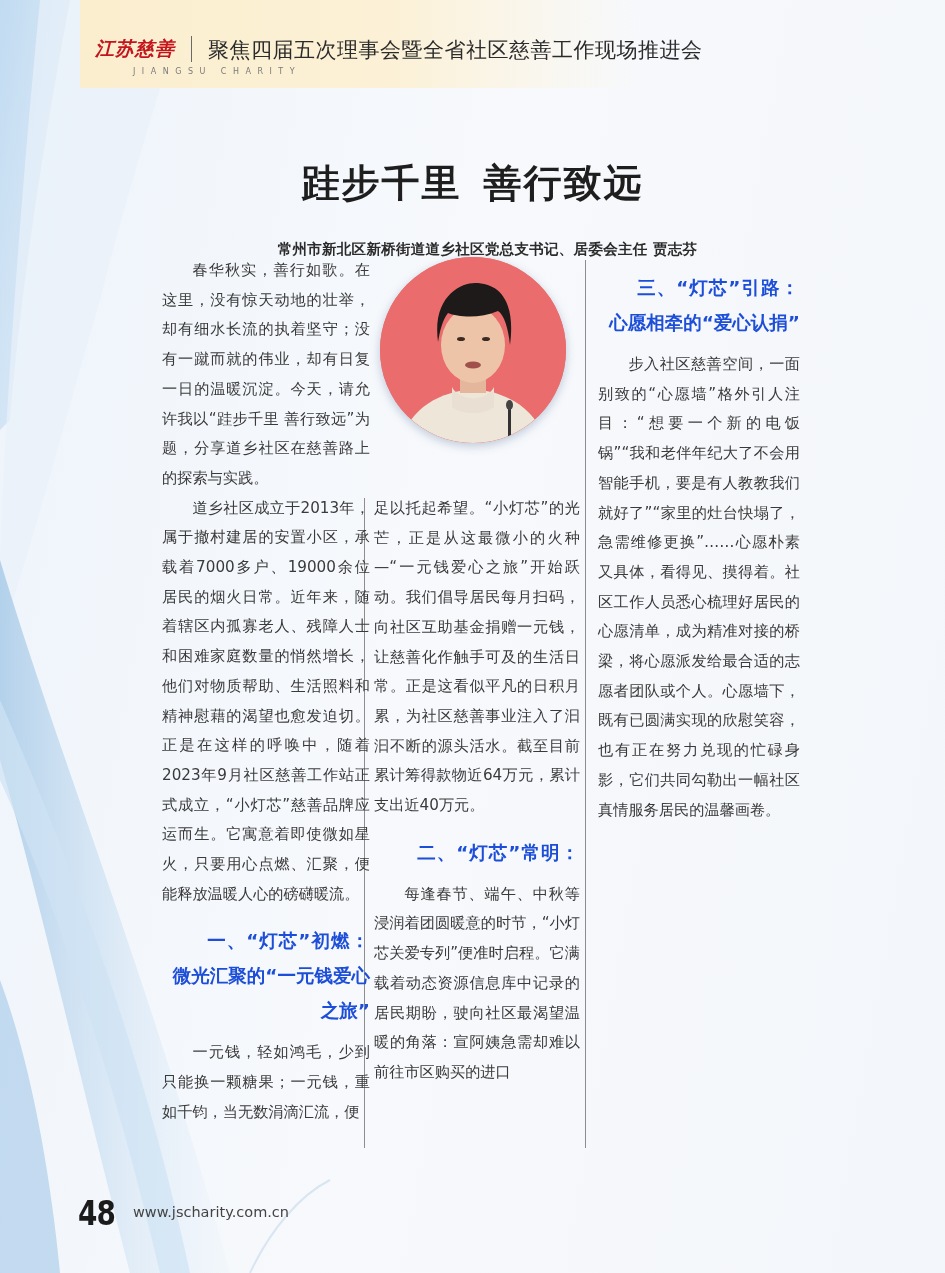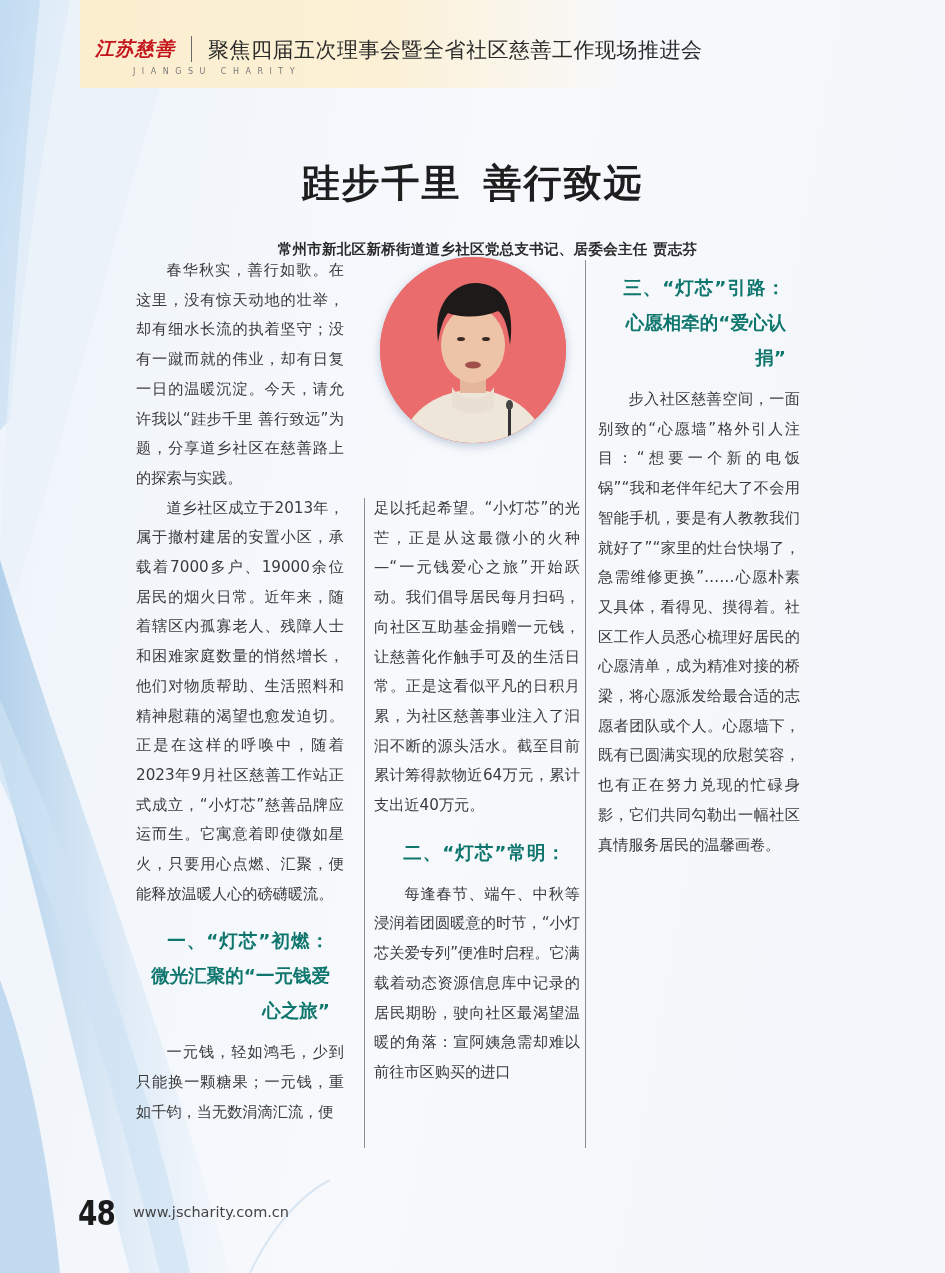--- a/index.html
+++ b/index.html
@@ -42,26 +42,26 @@
     font-size: 14.5px; font-weight: bold; color: #2b2b2b; letter-spacing: 0.3px;
     padding-left: 30px;
     margin-top: 27px;
   }
   .col {
     position: absolute; font-size: 15.2px; line-height: 29.7px; color: #3a3a3a;
     text-align: justify;
   }
   .col p { text-indent: 2em; }
   .col p.noindent { text-indent: 0; }
-  .col1 { left: 136px; top: 256px; width: 208px; }
+  .col1 { left: 162px; top: 256px; width: 208px; }
   .col2 { left: 374px; top: 494px; width: 206px; }
   .col3 { left: 598px; top: 256px; width: 202px; }
   .col .heading {
-    font-size: 18.5px; line-height: 35px; font-weight: bold; color: #0f766e;
-    margin: 14px 14px 10px 0; text-indent: 0;
+    font-size: 18.5px; line-height: 35px; font-weight: bold; color: #1d4ed8;
+    margin: 14px 0 10px 0; text-indent: 0;
   }
   .col .heading .l1 { display: block; text-align: right; letter-spacing: 1px; }
   .col .heading .l2 { display: block; text-align: right; }
   .rule {
     position: absolute; width: 1px; background: #8d8d8d;
   }
   .rule1 { left: 364px; top: 498px; height: 650px; }
   .rule2 { left: 585px; top: 260px; height: 888px; }
   .portrait {
     position: absolute; left: 380px; top: 257px; width: 186px; height: 186px;

